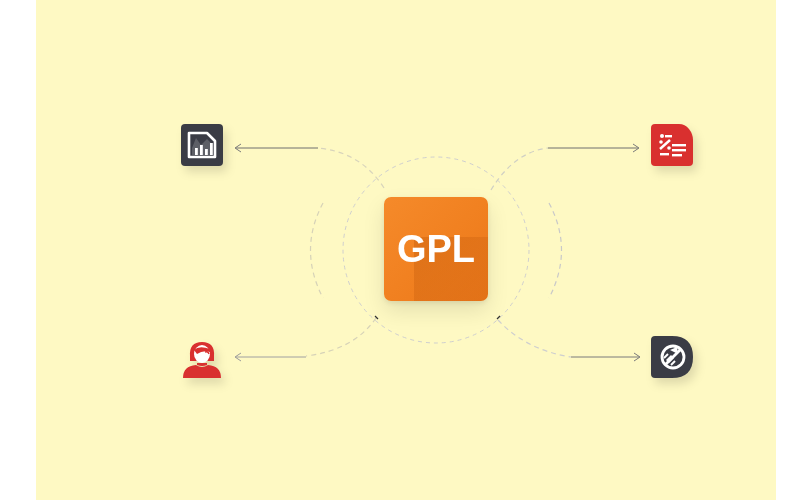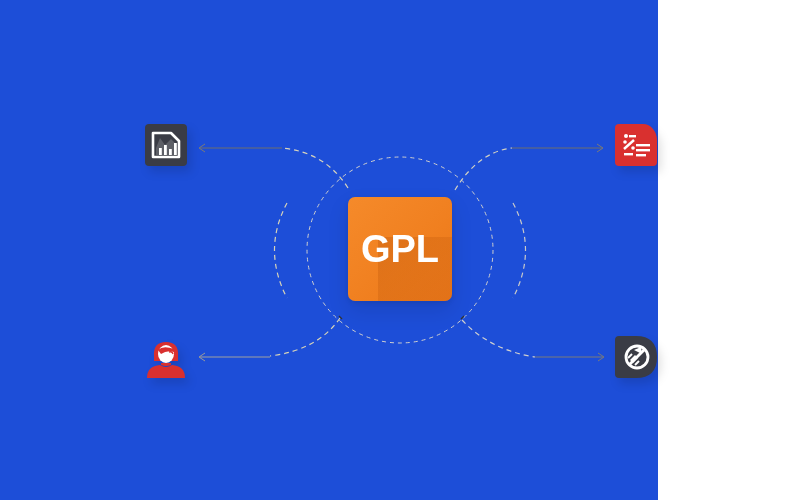--- a/index.html
+++ b/index.html
@@ -6,23 +6,24 @@
       margin: 0;
       padding: 0;
       width: 800px;
       height: 500px;
       background: #ffffff;
       overflow: hidden;
       font-family: "Liberation Sans", sans-serif;
     }
     .canvas {
       position: relative;
-      width: 658px;
+      width: 740px;
       height: 500px;
-      background: #1d4ed8;
+      background: #fef9c3;
+      margin-left: 36px;
     }
     .connectors {
       position: absolute;
       left: 0; top: 0;
       width: 800px; height: 500px;
     }
     .center-tile {
       position: absolute;
       left: 348px;
       top: 197px;

